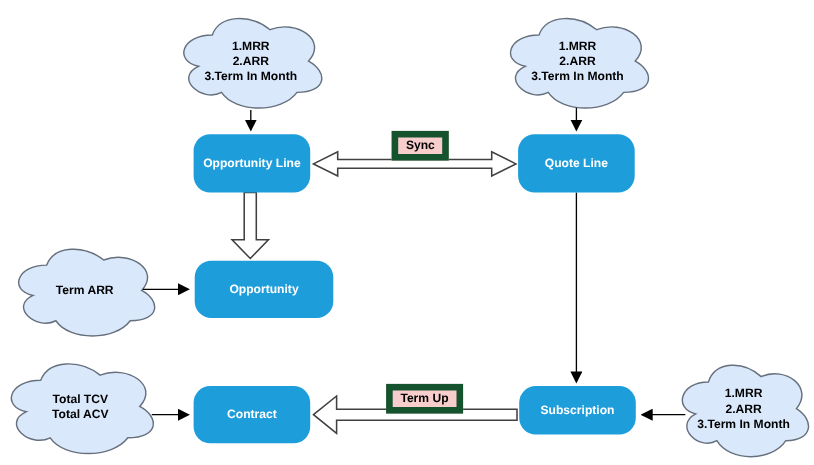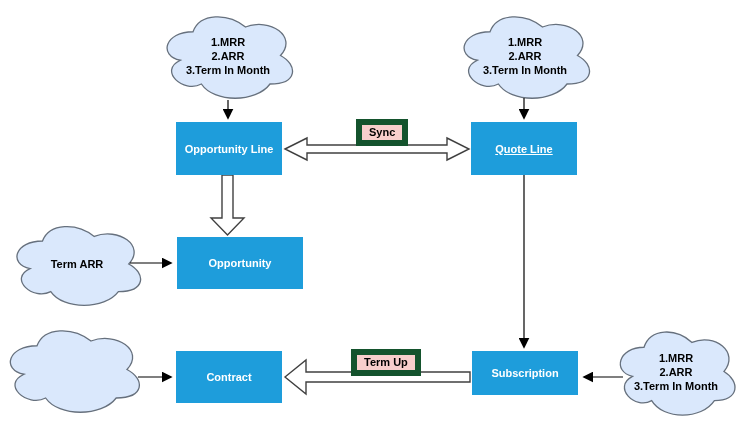--- a/index.html
+++ b/index.html
@@ -3,21 +3,21 @@
 <meta charset="utf-8">
 <style>
   html,body{margin:0;padding:0;background:#ffffff;}
   .canvas{
     position:relative;width:740px;height:423px;background:#ffffff;overflow:hidden;
     font-family:"Liberation Sans",sans-serif;
   }
   .layer{position:absolute;left:0;top:0;}
   .node{
     position:absolute;display:flex;align-items:center;justify-content:center;
-    background:#1e9ddb;border-radius:0;color:#ffffff;
+    background:#1e9ddb;border-radius:15px;color:#ffffff;
     font-size:11px;font-weight:bold;text-align:center;
   }
   .cloud-text{
     position:absolute;display:flex;flex-direction:column;align-items:center;justify-content:center;
     font-size:11px;font-weight:bold;color:#000;line-height:14px;text-align:left;
   }
   .edge-label{
     position:absolute;background:#f8cecc;border:6px solid #14532d;
     font-size:11px;font-weight:bold;color:#000;padding:1px 7px 2px 7px;
   }
@@ -52,38 +52,42 @@
     </g>
 
     <g fill="#ffffff" stroke="#404040" stroke-width="1.4" stroke-linejoin="miter">
       <polygon points="285,149 307,138 307,145 447,145 447,138 469,149 447,160 447,153 307,153 307,160"></polygon>
       <polygon points="222,175 233,175 233,218 244,218 227.5,235 211,218 222,218"></polygon>
       <polygon points="285,377 306,360 306,372 470,372 470,382 306,382 306,394"></polygon>
     </g>
   </svg>
 
   <div class="node" style="left:176px;top:122px;width:106px;height:53px;">Opportunity Line</div>
-  <div class="node" style="left:471px;top:122px;width:106px;height:53px;text-decoration:underline;">Quote Line</div>
+  <div class="node" style="left:471px;top:122px;width:106px;height:53px;">Quote Line</div>
   <div class="node" style="left:177px;top:237px;width:126px;height:52px;">Opportunity</div>
   <div class="node" style="left:176px;top:351px;width:106px;height:52px;">Contract</div>
   <div class="node" style="left:472px;top:351px;width:106px;height:44px;">Subscription</div>
 
   <div class="cloud-text" style="left:158px;top:10px;width:140px;height:92px;">
     <span>1.MRR</span>
     <span>2.ARR</span>
     <span>3.Term In Month</span>
   </div>
   <div class="cloud-text" style="left:455px;top:10px;width:140px;height:92px;">
     <span>1.MRR</span>
     <span>2.ARR</span>
     <span>3.Term In Month</span>
   </div>
   <div class="cloud-text" style="left:8px;top:218px;width:138px;height:92px;">
     <span>Term ARR</span>
   </div>
+  <div class="cloud-text" style="left:1px;top:322px;width:144px;height:95px;">
+    <span>Total TCV</span>
+    <span>Total ACV</span>
+  </div>
   <div class="cloud-text" style="left:612px;top:324px;width:128px;height:96px;">
     <span>1.MRR</span>
     <span>2.ARR</span>
     <span>3.Term In Month</span>
   </div>
 
   <div class="edge-label" style="left:356px;top:119px;">Sync</div>
   <div class="edge-label" style="left:351px;top:349px;">Term Up</div>
 
 </div>

